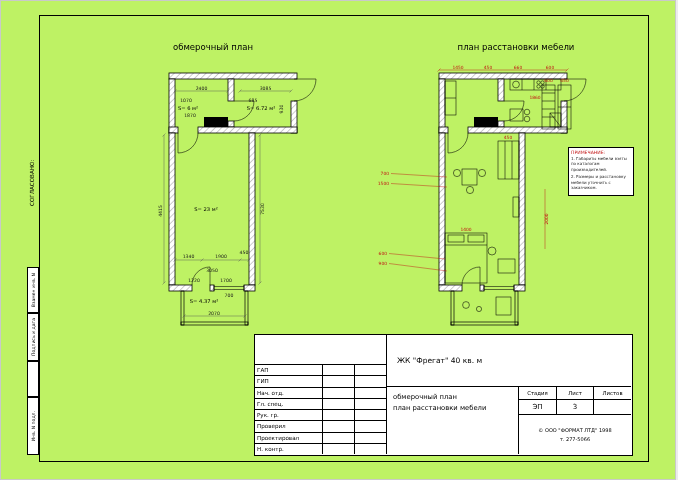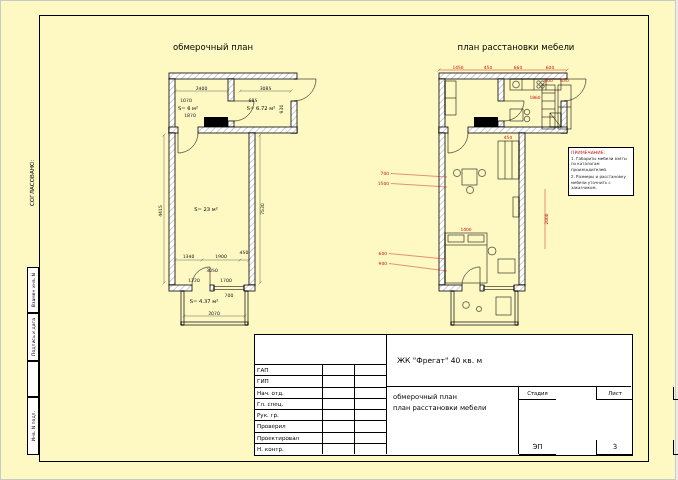--- a/index.html
+++ b/index.html
@@ -2,21 +2,21 @@
 <html><head>
 <meta charset="utf-8">
 <style>
   * { box-sizing: border-box; }
   html, body { margin:0; padding:0; }
   body {
     width:678px; height:480px; background:#ececec;
     font-family:"DejaVu Sans","Liberation Sans",sans-serif; color:#111;
     position:relative;
   }
-  .sheet { position:absolute; left:0; top:0; width:676px; height:480px; background:#fef9c3; border:1px solid #c9c9c9; }
+  .sheet { position:absolute; left:0; top:0; width:676px; height:480px; background:#bef264; border:1px solid #c9c9c9; }
   .frame { position:absolute; left:38px; top:14px; width:610px; height:447px; border:1.3px solid #000; }
 
   .plan-title { position:absolute; font-size:8.5px; text-align:center; color:#000; }
   #title-left  { left:132px; top:41px; width:160px; }
   #title-right { left:425px; top:41px; width:180px; }
 
   svg.plan { position:absolute; }
   #plan1 { left:155px; top:58px; }
   #plan2 { left:360px; top:58px; }
 
@@ -45,21 +45,21 @@
   .tb-left > .noT { border-top:none; }
   .tb-left > .noL { border-left:none; }
   .span3 { grid-column:1/4; }
   .lbl { font-size:5.6px; padding:1px 2px; display:flex; align-items:center; color:#000; }
 
   .tb-right { position:absolute; left:131px; top:0; width:245px; height:119px; border-left:0.9px solid #000; }
   .tb-project { height:52px; border-bottom:0.9px solid #000; display:flex; align-items:center;
                 padding-left:10px; font-size:7.5px; color:#000; }
   .tb-lower { display:flex; height:67px; }
   .tb-doc { width:133px; border-right:0.9px solid #000; padding:5px 6px; font-size:6.8px; line-height:1.6; color:#000; }
-  .tb-grid { width:112px; display:grid; grid-template-columns:37px 37px 38px; grid-template-rows:13px 15px 39px;gap:40px; }
+  .tb-grid { width:112px; display:grid; grid-template-columns:37px 37px 38px; grid-template-rows:13px 15px 39px; }
   .tb-grid > div { border-left:0.8px solid #000; border-bottom:0.8px solid #000;
                    display:flex; align-items:center; justify-content:center; color:#000; }
   .tb-grid > .noL { border-left:none; }
   .tb-small { font-size:5.4px; }
   .tb-val { font-size:7px; }
   .tb-org { grid-column:1/4; border:none !important; flex-direction:column; justify-content:center; gap:3px; font-size:5px; }
 </style>
 </head>
 <body>
 

